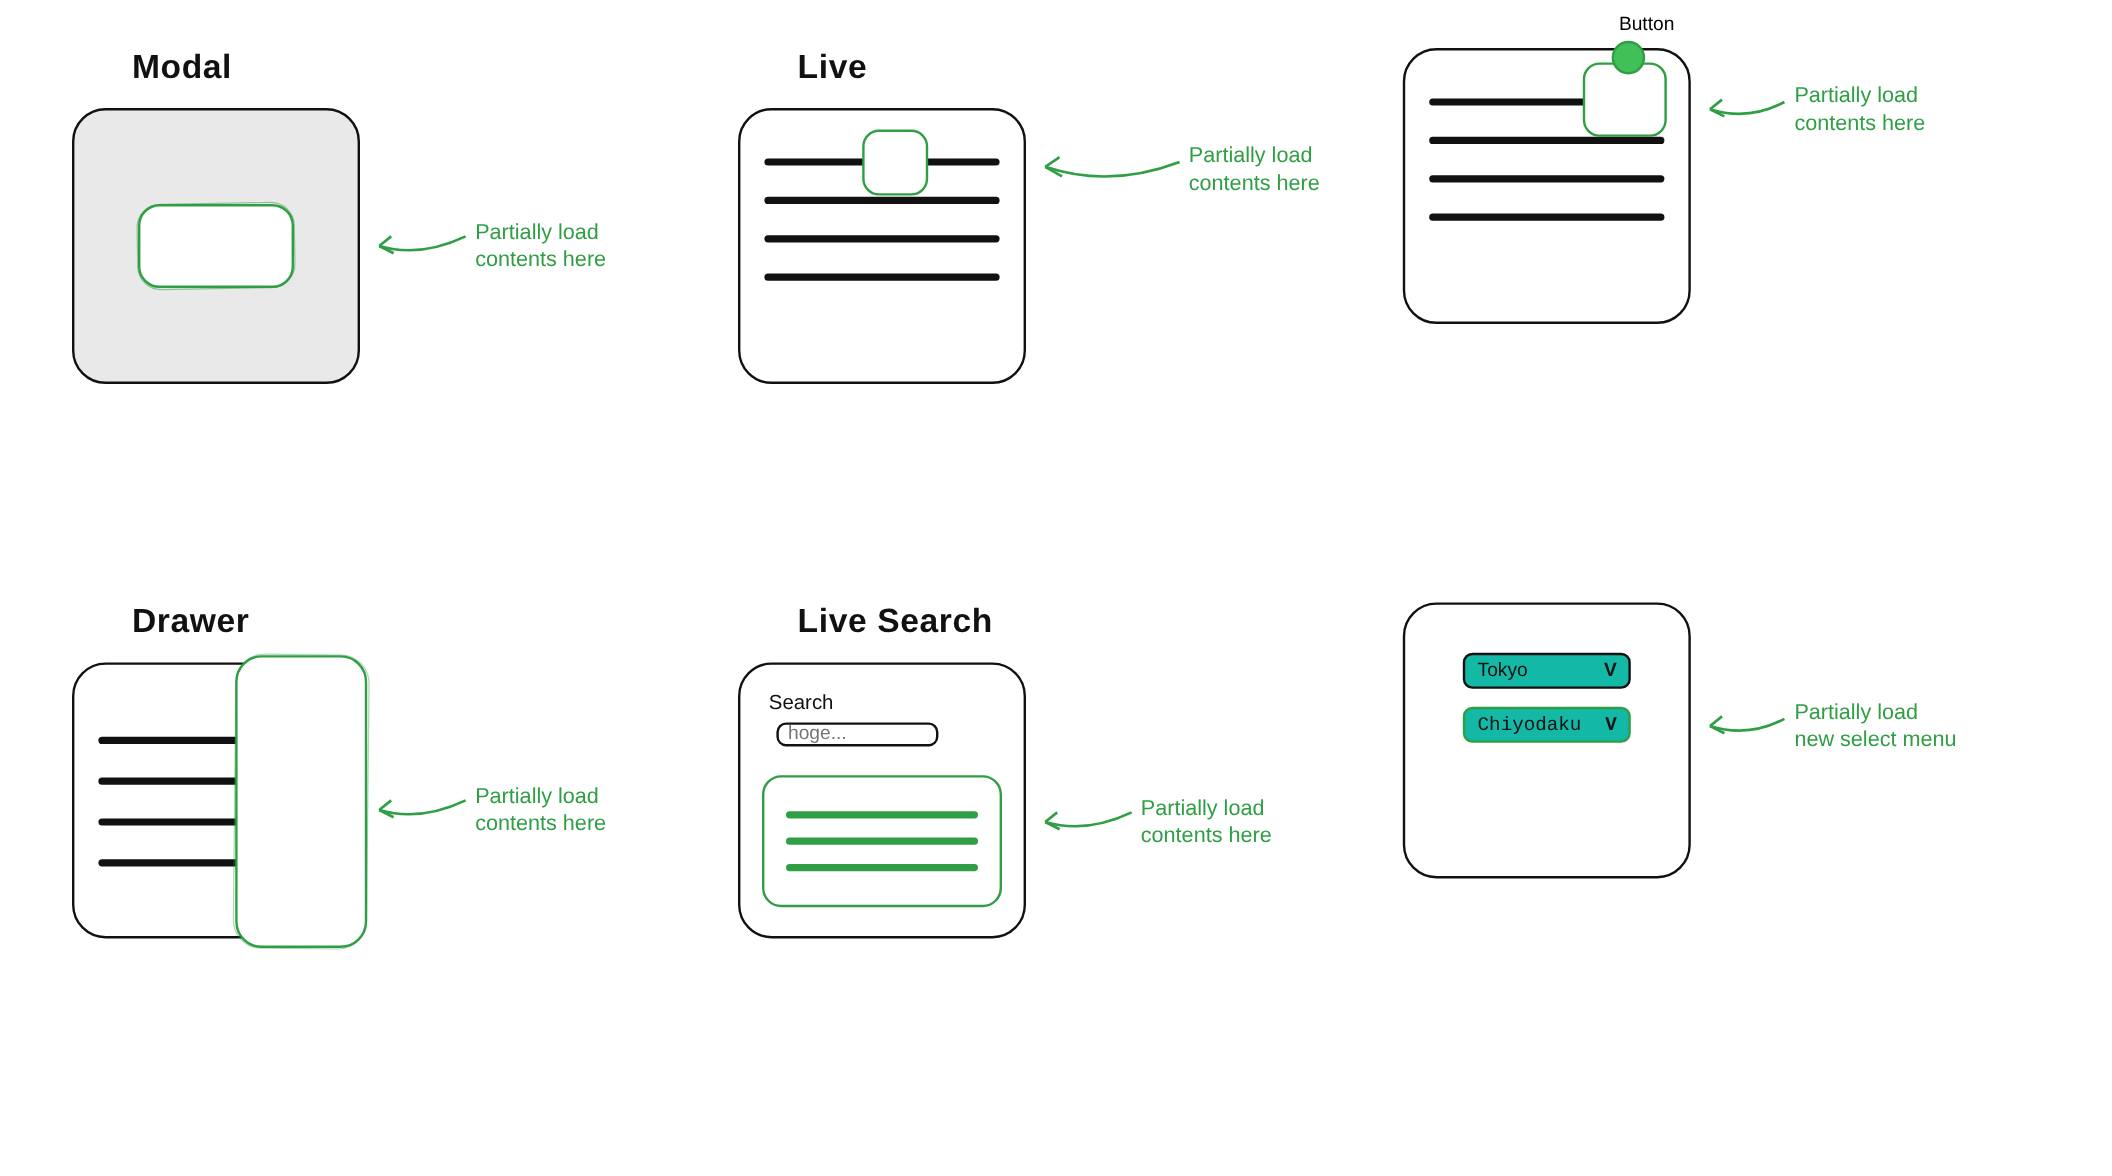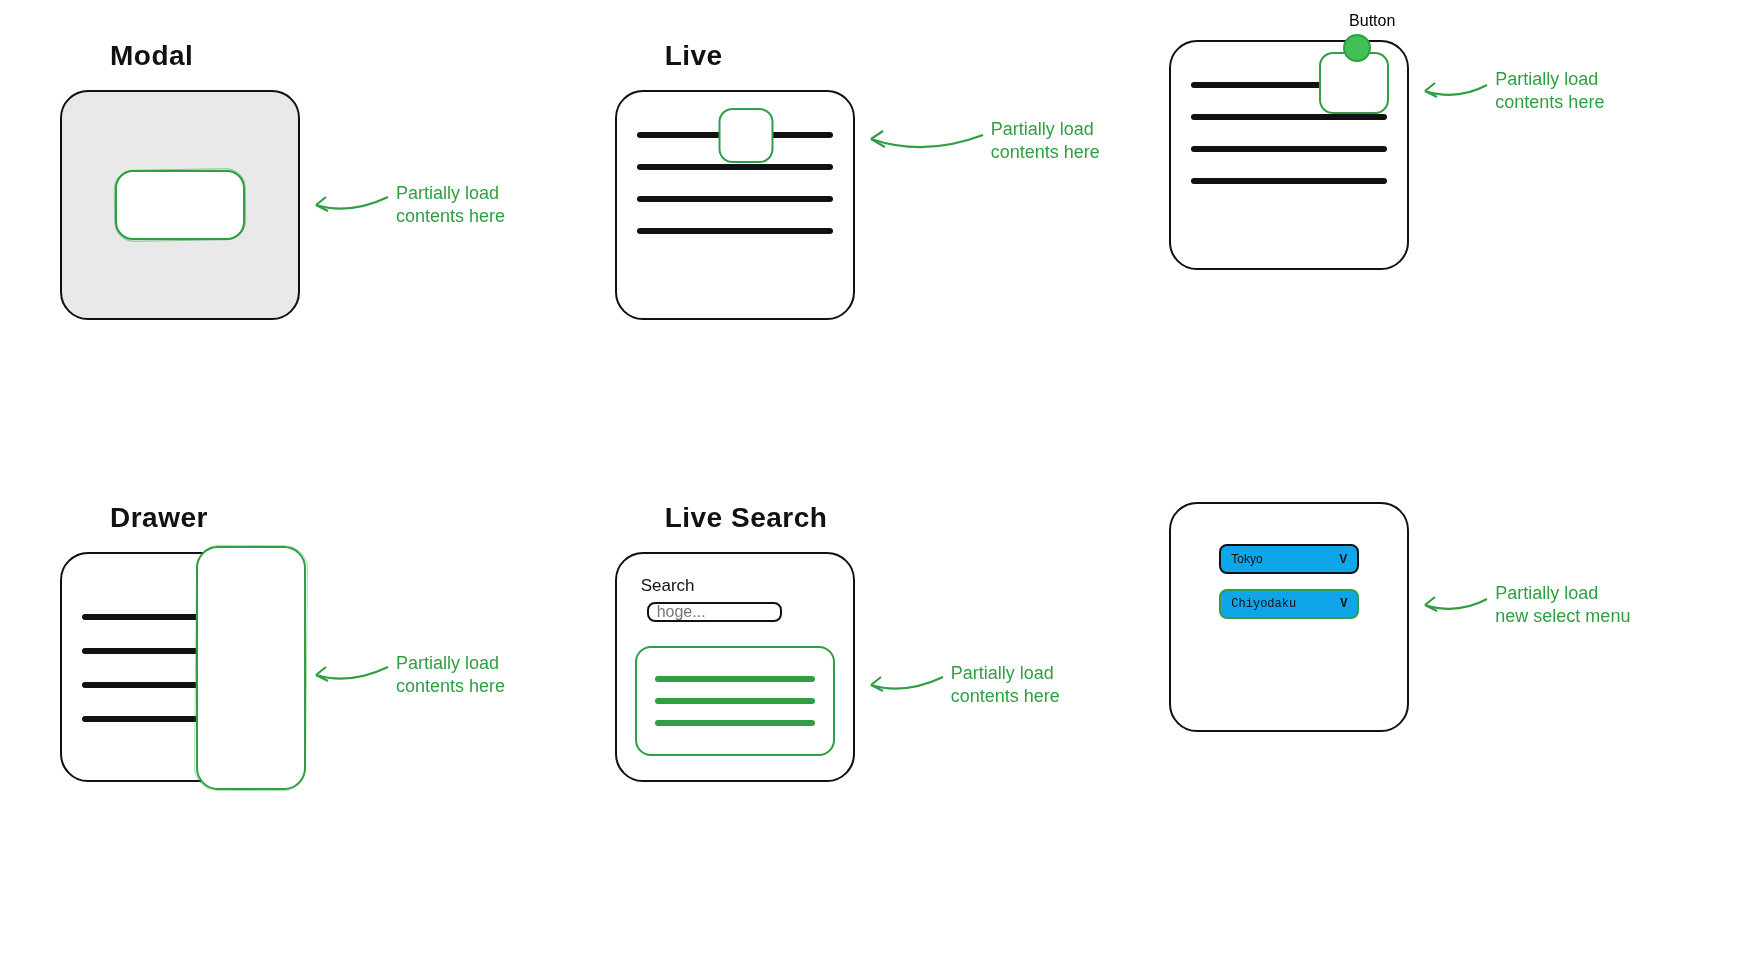--- a/index.html
+++ b/index.html
@@ -172,22 +172,22 @@
   .select {
     position: absolute;
     left: 48px;
     width: 140px; height: 30px;
     border: 2px solid #111;
     border-radius: 8px;
     display: flex;
     align-items: center;
     justify-content: space-between;
     padding: 0 10px;
-    font-size: 12px;
-    background: #0ea5e9;
+    font-size: 16px;
+    background: #14b8a6;
   }
   .select.green { border-color: #2f9e44; color: #111; font-family: Liberation Mono, monospace; }
   .select .chev { font-weight: 700; }
   .sel1 { top: 40px; }
   .sel2 { top: 85px; }
   
   .annot {
     position: absolute;
     color: #2f9e44;
     font-size: 18px;

